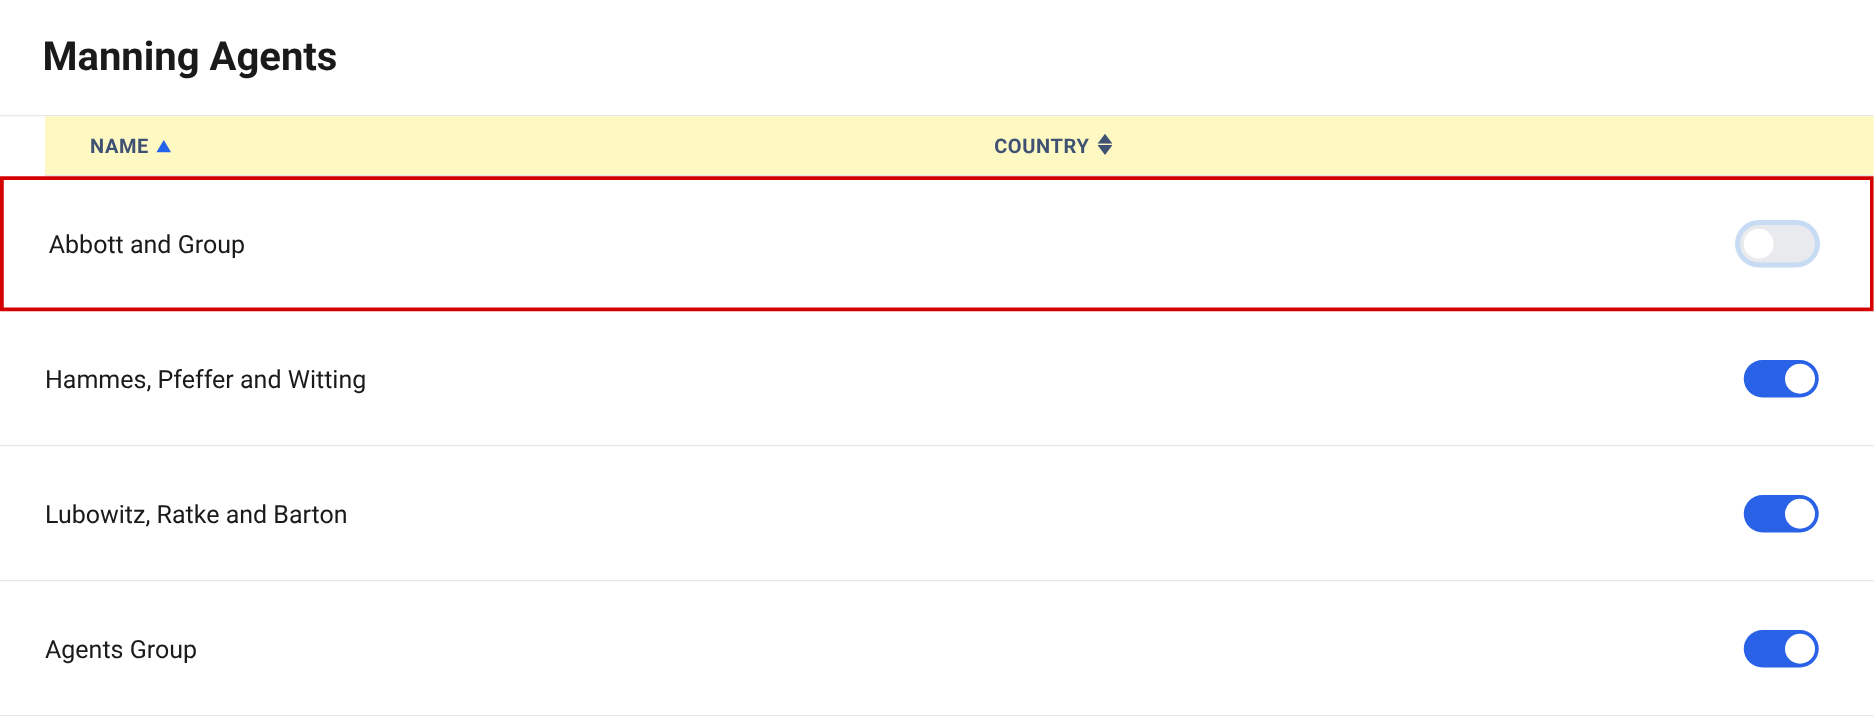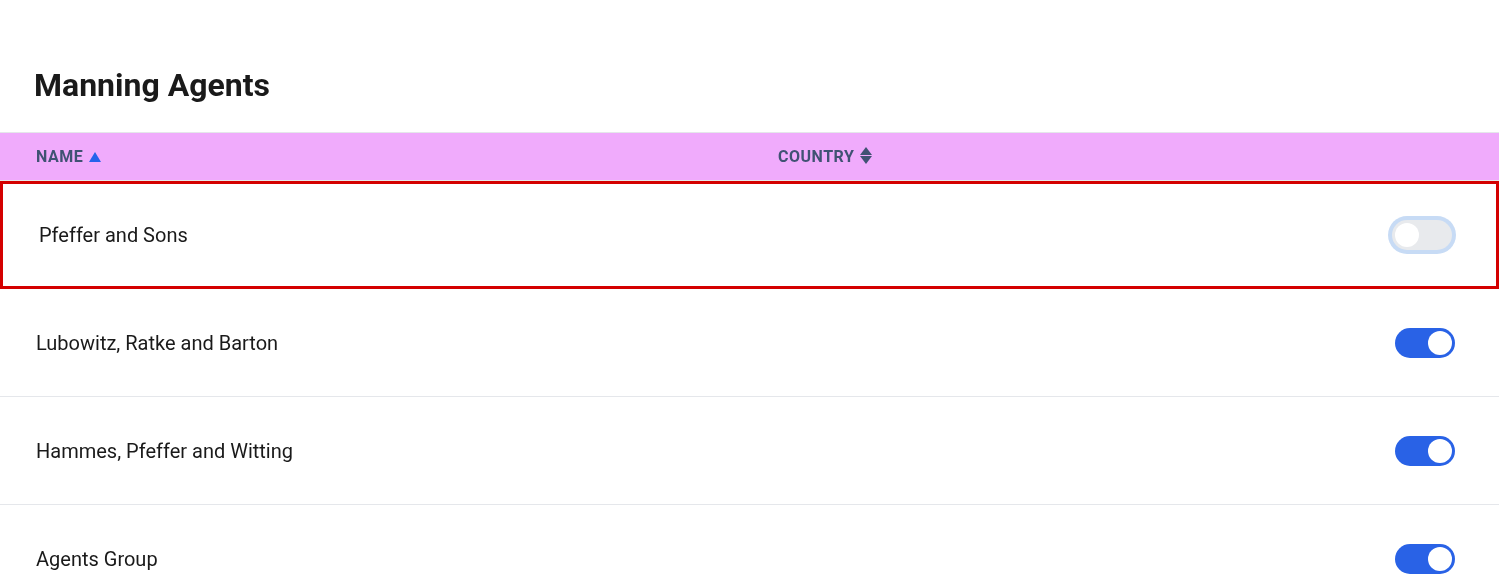--- a/index.html
+++ b/index.html
@@ -14,35 +14,35 @@
       color: #1a1a1a;
     }
     
     .page-container {
       width: 100%;
     }
     
     .page-header {
       padding: 26px 34px 28px;
       border-bottom: 1px solid #e5e7eb;
-      margin-top: 40px;
     }
     
     .page-title {
       font-size: 32px;
       font-weight: 700;
       color: #1a1a1a;
     }
     
     .table-header {
-      background: #f0abfc;
+      background: #fef9c3;
       display: flex;
       align-items: center;
       padding: 14px 36px;
       border-bottom: 1px solid #e5e7eb;
+      margin-left: 36px;
     }
     
     .col-name {
       flex: 0 0 52%;
       display: flex;
       align-items: center;
       gap: 6px;
     }
     
     .col-country {
@@ -167,65 +167,65 @@
             <path d="M6 8 L12 0 L0 0 Z" fill="currentColor"></path>
           </svg>
       </span>
     </div>
     <div class="col-toggle"></div>
   </div>
 
   <div id="rows-container">
       <div class="table-row highlighted">
         <div class="col-name">
-          <span class="row-name">Pfeffer and Sons</span>
+          <span class="row-name">Abbott and Group</span>
         </div>
         <div class="col-country">
           <span class="row-country"></span>
         </div>
         <div class="col-toggle">
           <div class="toggle off">
             <div class="toggle-knob"></div>
           </div>
         </div>
       </div>
       <div class="table-row">
         <div class="col-name">
+          <span class="row-name">Hammes, Pfeffer and Witting</span>
+        </div>
+        <div class="col-country">
+          <span class="row-country"></span>
+        </div>
+        <div class="col-toggle">
+          <div class="toggle on">
+            <div class="toggle-knob"></div>
+          </div>
+        </div>
+      </div>
+      <div class="table-row">
+        <div class="col-name">
           <span class="row-name">Lubowitz, Ratke and Barton</span>
         </div>
         <div class="col-country">
           <span class="row-country"></span>
         </div>
         <div class="col-toggle">
           <div class="toggle on">
             <div class="toggle-knob"></div>
           </div>
         </div>
       </div>
       <div class="table-row">
         <div class="col-name">
-          <span class="row-name">Hammes, Pfeffer and Witting</span>
+          <span class="row-name">Agents Group</span>
         </div>
         <div class="col-country">
           <span class="row-country"></span>
         </div>
         <div class="col-toggle">
           <div class="toggle on">
             <div class="toggle-knob"></div>
           </div>
         </div>
       </div>
-      <div class="table-row">
-        <div class="col-name">
-          <span class="row-name">Agents Group</span>
-        </div>
-        <div class="col-country">
-          <span class="row-country"></span>
-        </div>
-        <div class="col-toggle">
-          <div class="toggle on">
-            <div class="toggle-knob"></div>
-          </div>
-        </div>
-      </div>
     </div>
 
 </div>
 
 </body></html>

